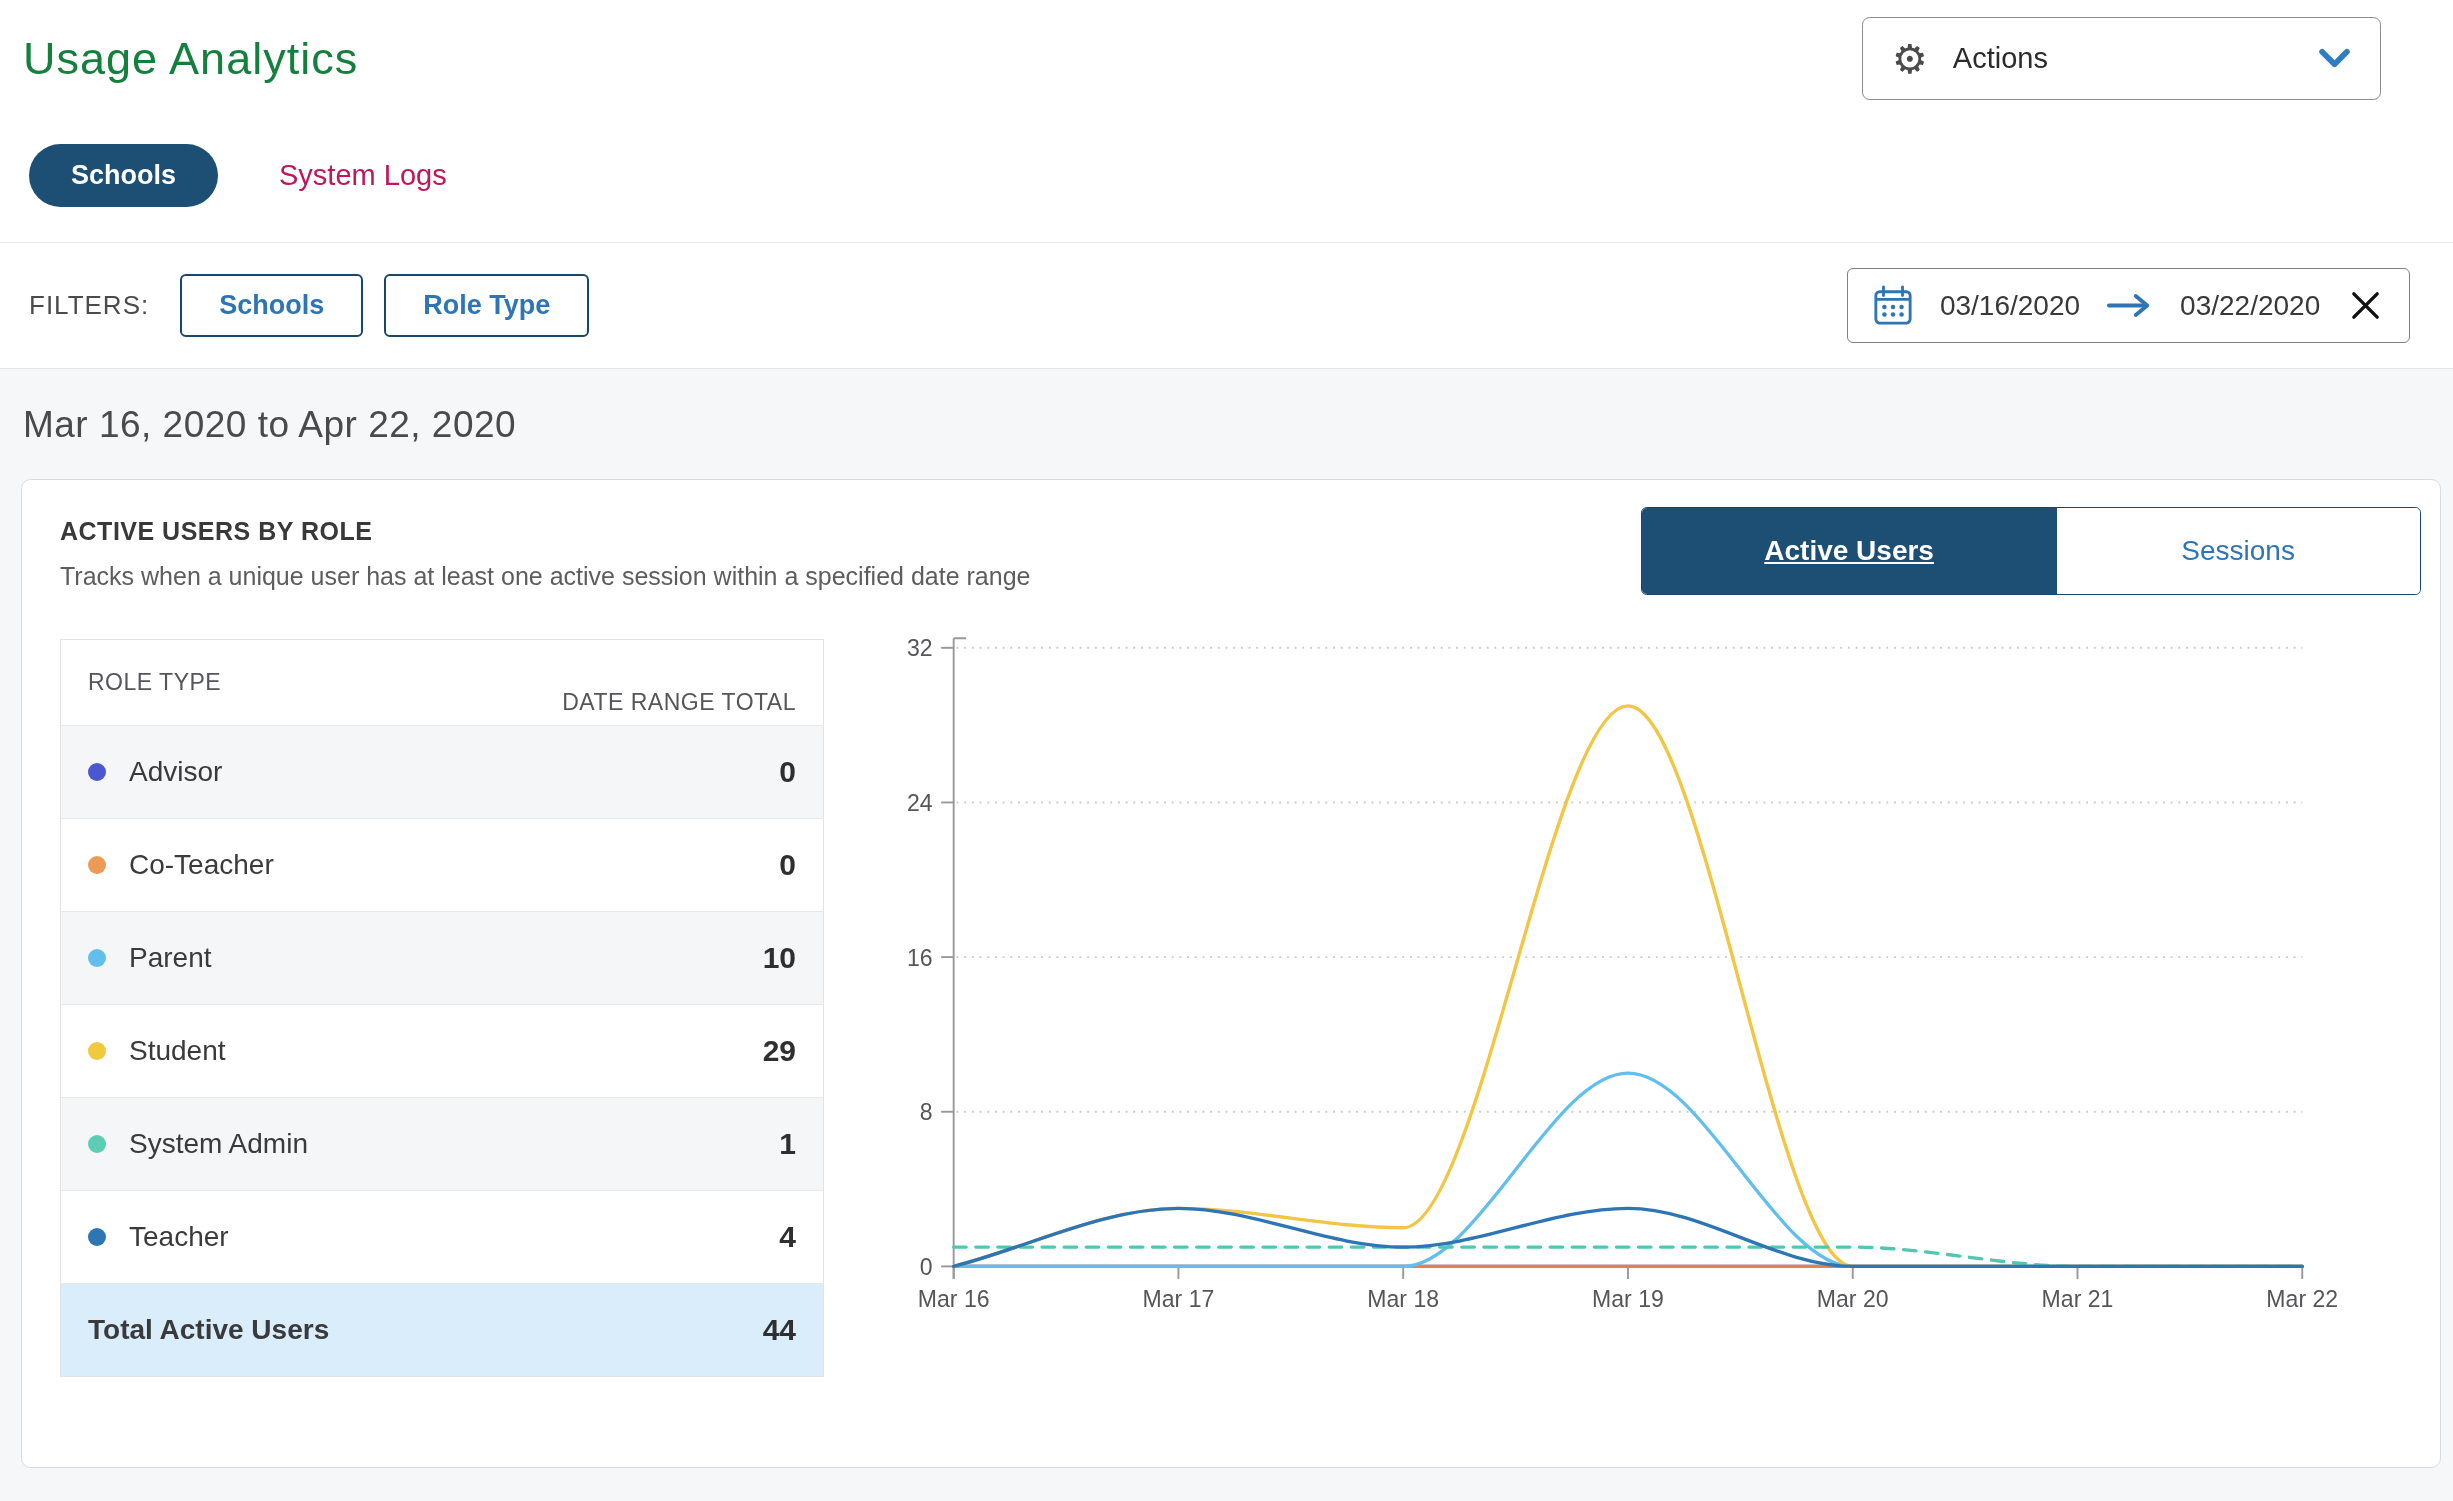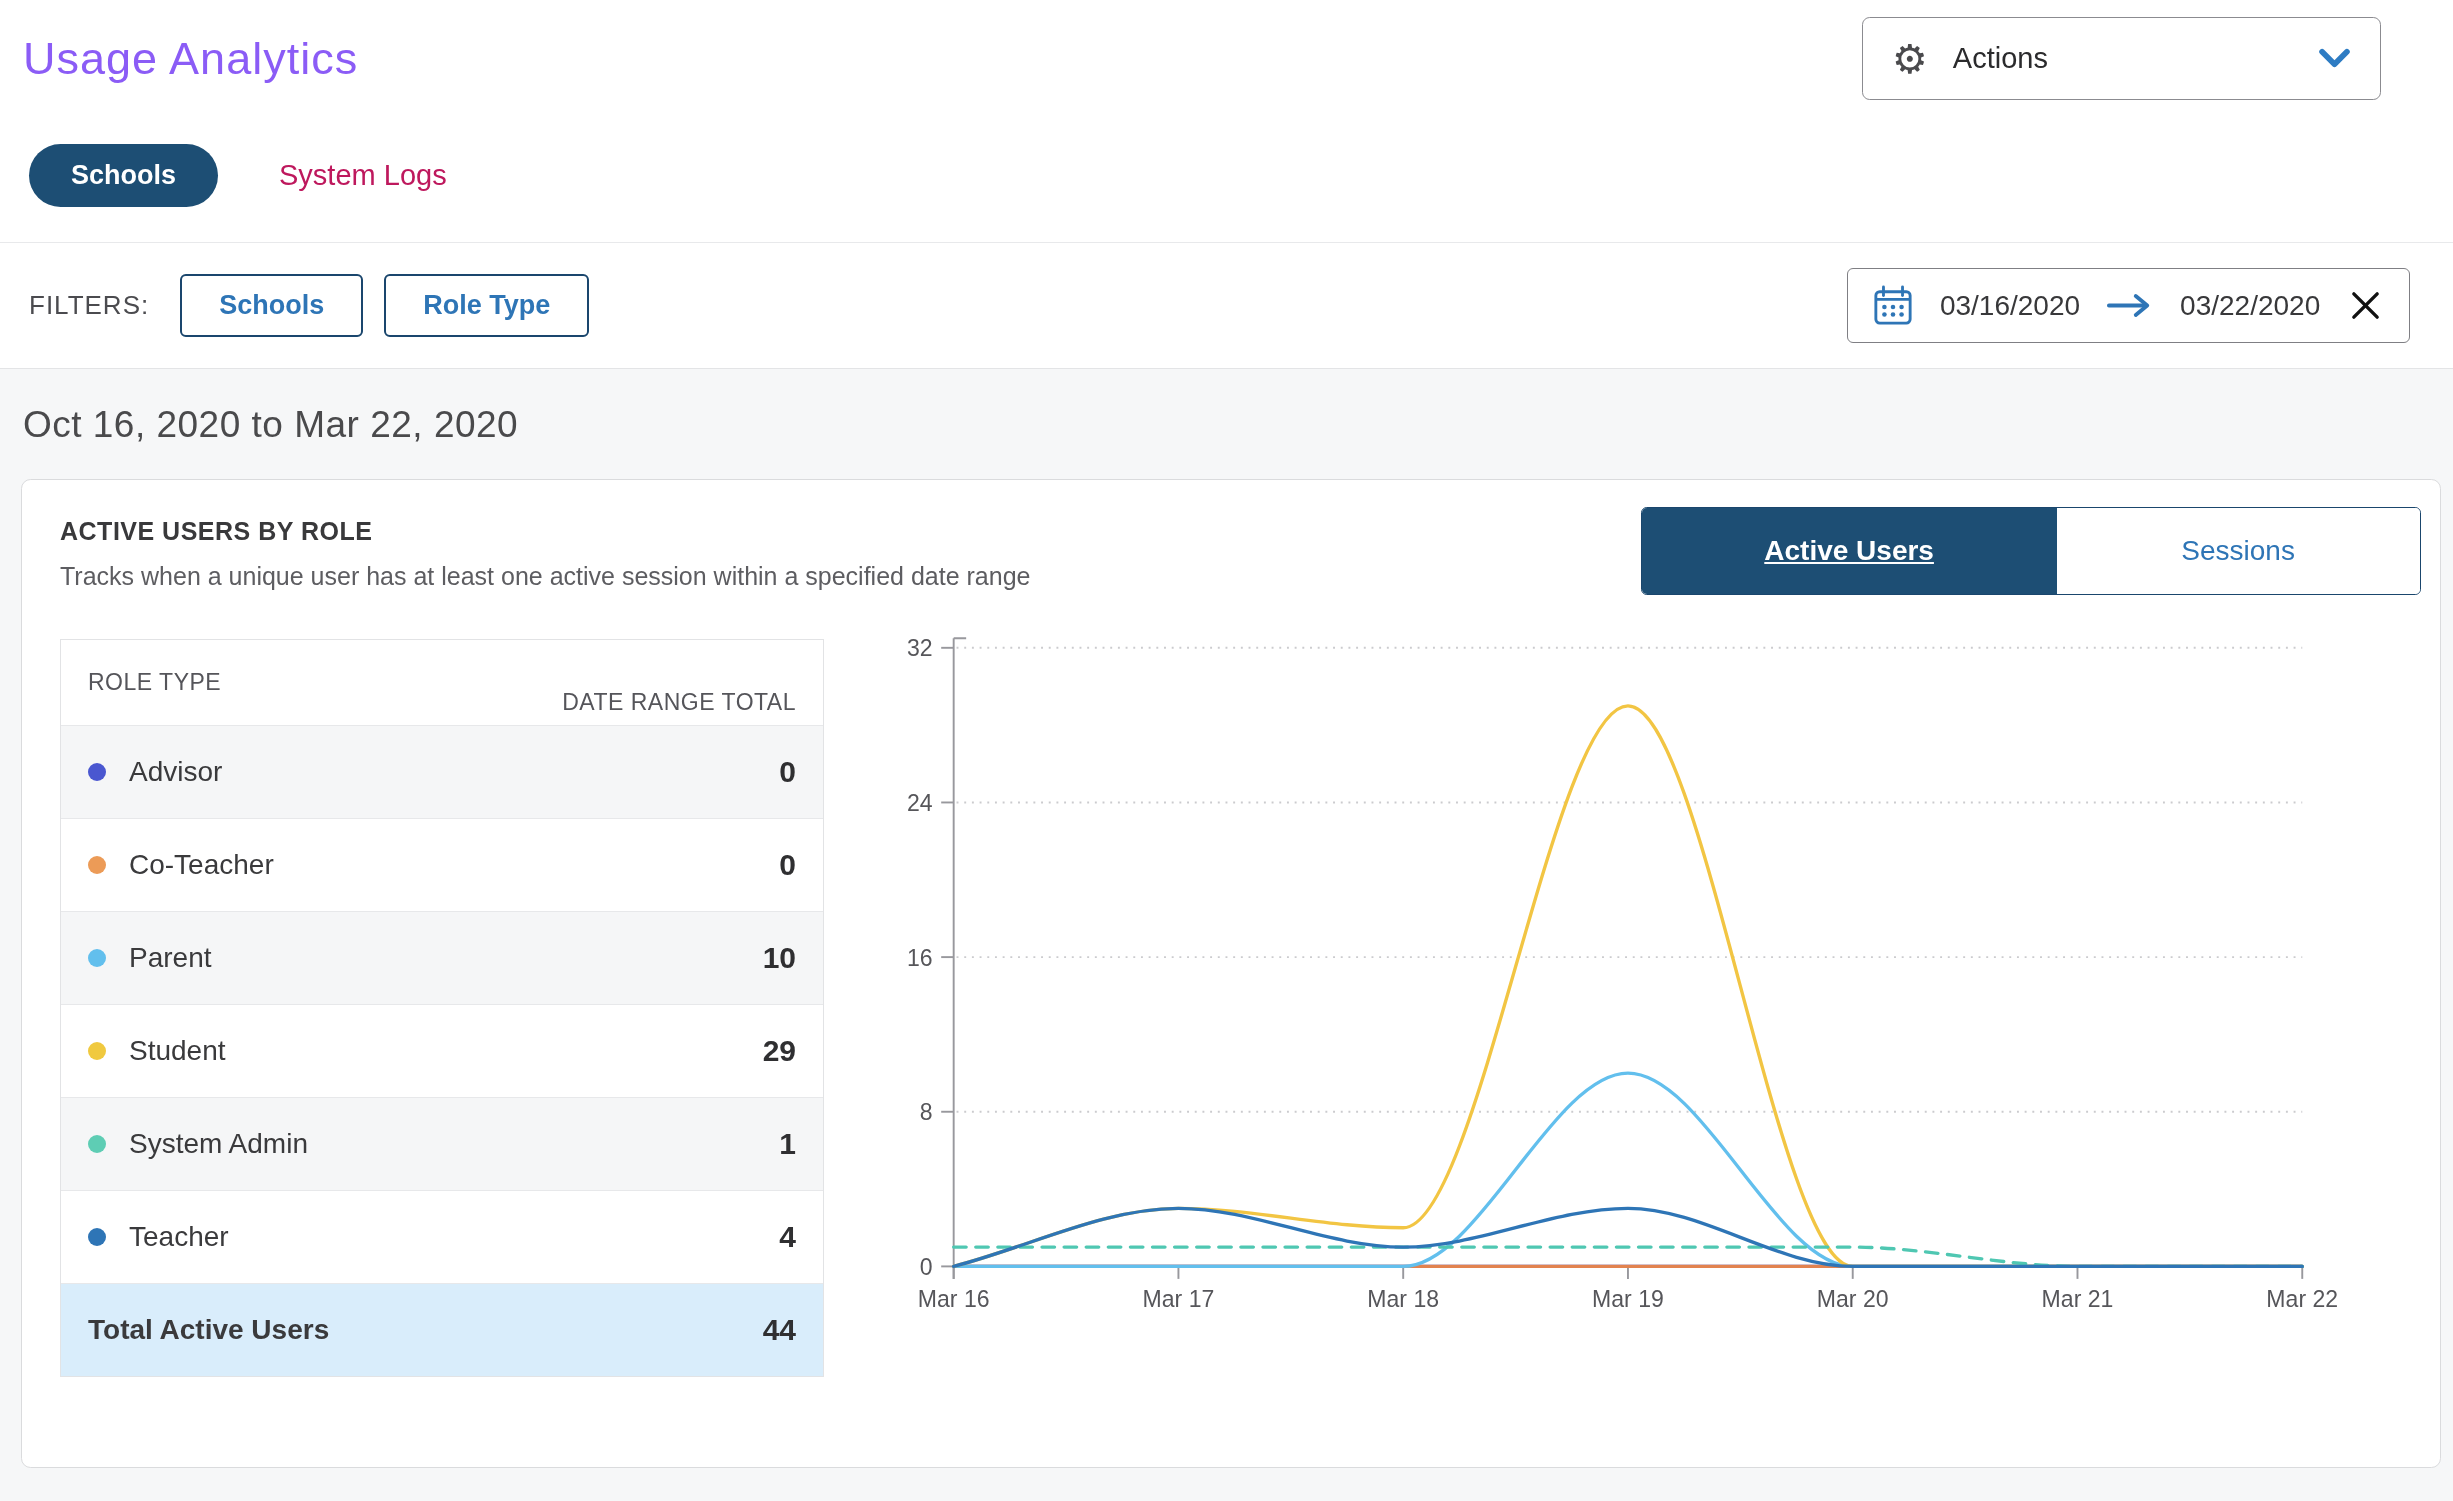--- a/index.html
+++ b/index.html
@@ -4,21 +4,21 @@
 <style>
   * { box-sizing: border-box; }
   html,body { margin:0; padding:0; }
   body {
     width:2454px; height:1502px; overflow:hidden;
     background:#ffffff; color:#3a3a3c;
     font-family:"Liberation Sans", sans-serif;
   }
   
   .topbar { display:flex; justify-content:space-between; align-items:flex-start; padding:17.3px 73px 0 23px; }
-  .page-title { font-size:45px; font-weight:300; color:#8b5cf6; letter-spacing:1px; margin:15.4px 0 0 0; }
+  .page-title { font-size:45px; font-weight:300; color:#15803d; letter-spacing:1px; margin:15.4px 0 0 0; }
   .actions-btn { width:519px; height:83px; border:1.9px solid #8b8b90; border-radius:7.7px; background:#fff;
     display:flex; align-items:center; gap:25px; padding:0 29px; cursor:pointer; }
   .gear { font-family:"DejaVu Sans", sans-serif; font-size:40px; color:#4a4a4d; line-height:1; }
   .actions-label { font-size:29px; color:#2b2b2d; }
   .chev { margin-left:auto; display:flex; }
   
   .tabs { margin:44px 0 0 29px; display:flex; align-items:center; gap:61px; }
   .pill { height:63px; border-radius:33px; background:#1d4e74; color:#fff; font-size:27px; font-weight:600;
     display:inline-flex; align-items:center; padding:0 42px; border:none; cursor:pointer;
     font-family:"Liberation Sans", sans-serif; }
@@ -122,21 +122,21 @@
         <svg width="33" height="33" viewBox="0 0 34 34">
             <line x1="5" y1="5" x2="29" y2="29" stroke="#111" stroke-width="3.5" stroke-linecap="round"></line>
             <line x1="29" y1="5" x2="5" y2="29" stroke="#111" stroke-width="3.5" stroke-linecap="round"></line>
           </svg>
       </span>
     </button>
   </div>
 </div>
 
 <div class="content">
-  <h2 class="range-heading">Oct 16, 2020 to Mar 22, 2020</h2>
+  <h2 class="range-heading">Mar 16, 2020 to Apr 22, 2020</h2>
 
   <div class="card">
     <div class="card-head">
       <div>
         <div class="card-title">ACTIVE USERS BY ROLE</div>
         <div class="card-subtitle">Tracks when a unique user has at least one active session within a specified date range</div>
       </div>
       <div class="toggle">
         <button class="toggle-opt on">Active Users</button>
         <button class="toggle-opt off">Sessions</button>

